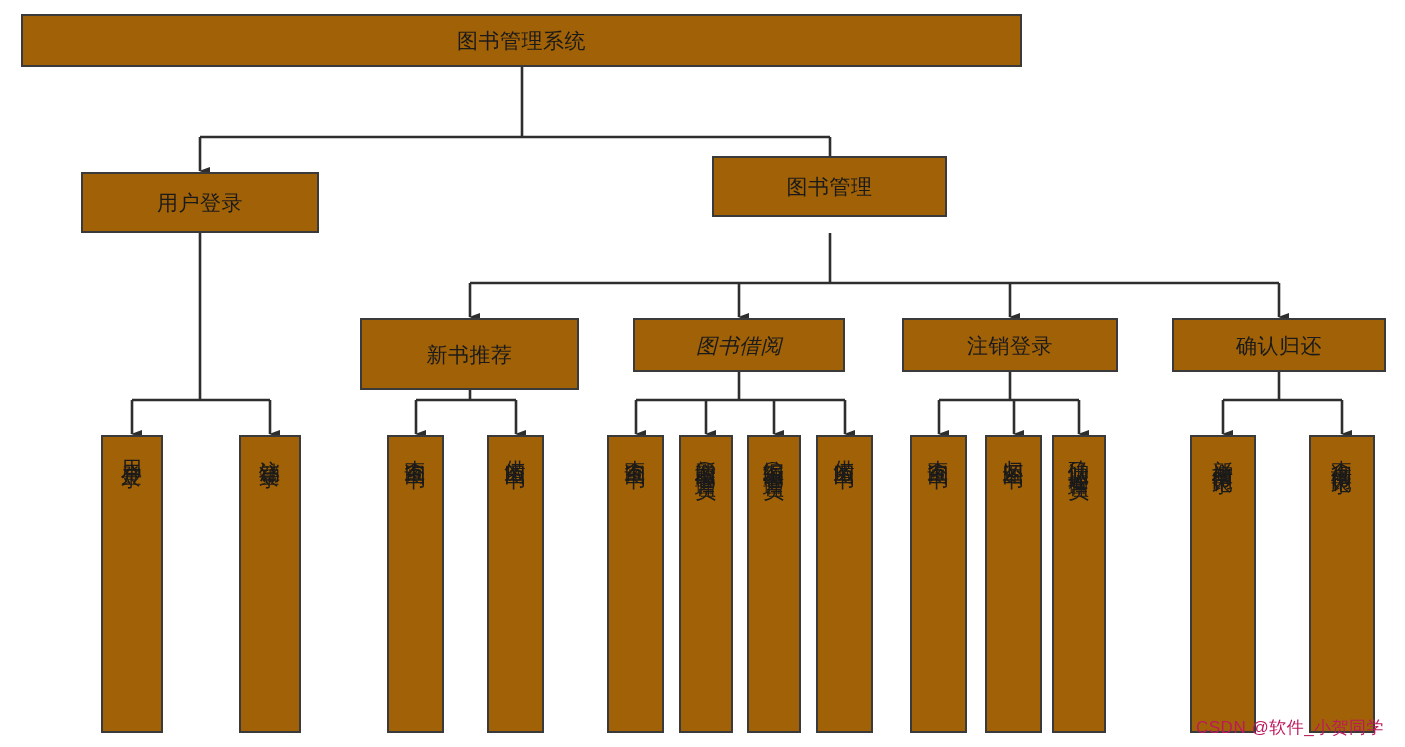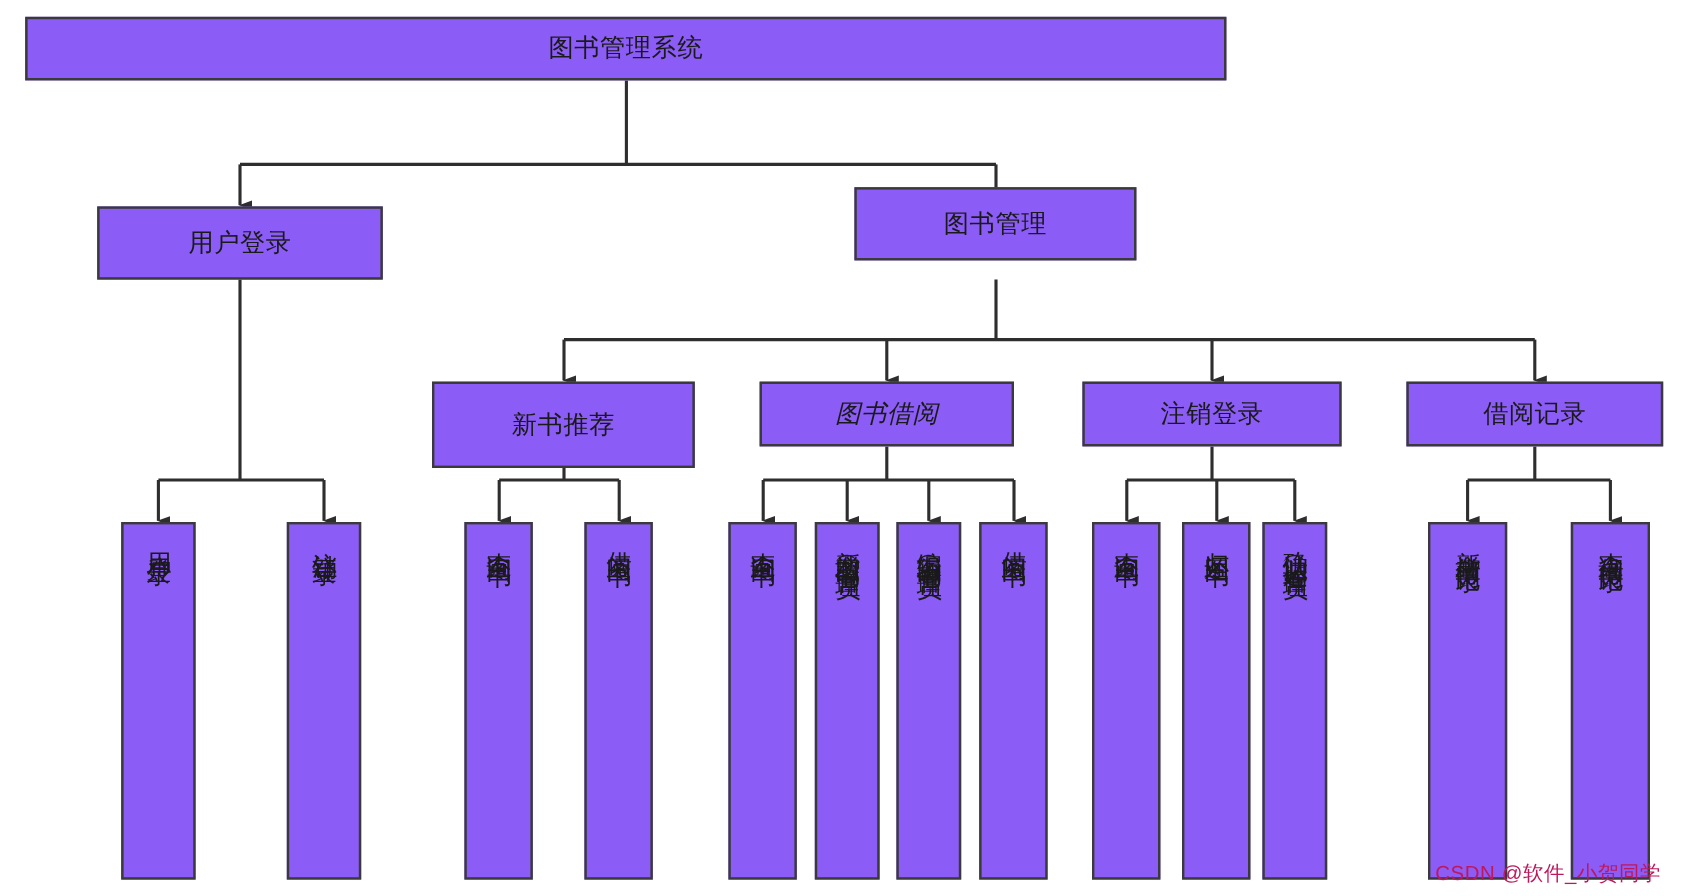--- a/index.html
+++ b/index.html
@@ -21,21 +21,21 @@
     position: absolute;
     left: 0;
     top: 0;
     width: 1405px;
     height: 747px;
   }
   .node-box {
     position: absolute;
     box-sizing: border-box;
     border: 2.5px solid #3a3a3a;
-    background: #8b5cf6;
+    background: #a16207;
     display: flex;
     align-items: center;
     justify-content: center;
     color: #1a1a1a;
   }
   .node-label {
     display: block;
     text-align: center;
     line-height: 1.0;
     white-space: nowrap;
@@ -124,21 +124,21 @@
 
   <div class="node-box node-horizontal" style="left: 633px; top: 318px; width: 212px; height: 54px; font-style: italic;">
     <span class="node-label">图书借阅</span>
   </div>
 
   <div class="node-box node-horizontal" style="left: 902px; top: 318px; width: 216px; height: 54px;">
     <span class="node-label">注销登录</span>
   </div>
 
   <div class="node-box node-horizontal" style="left: 1172px; top: 318px; width: 214px; height: 54px;">
-    <span class="node-label">借阅记录</span>
+    <span class="node-label">确认归还</span>
   </div>
 
   <div class="node-box node-vertical" style="left: 101px; top: 435px; width: 62px; height: 298px;">
     <span class="node-label">用户登录</span>
   </div>
 
   <div class="node-box node-vertical" style="left: 239px; top: 435px; width: 62px; height: 298px;">
     <span class="node-label">注销登录</span>
   </div>
 

